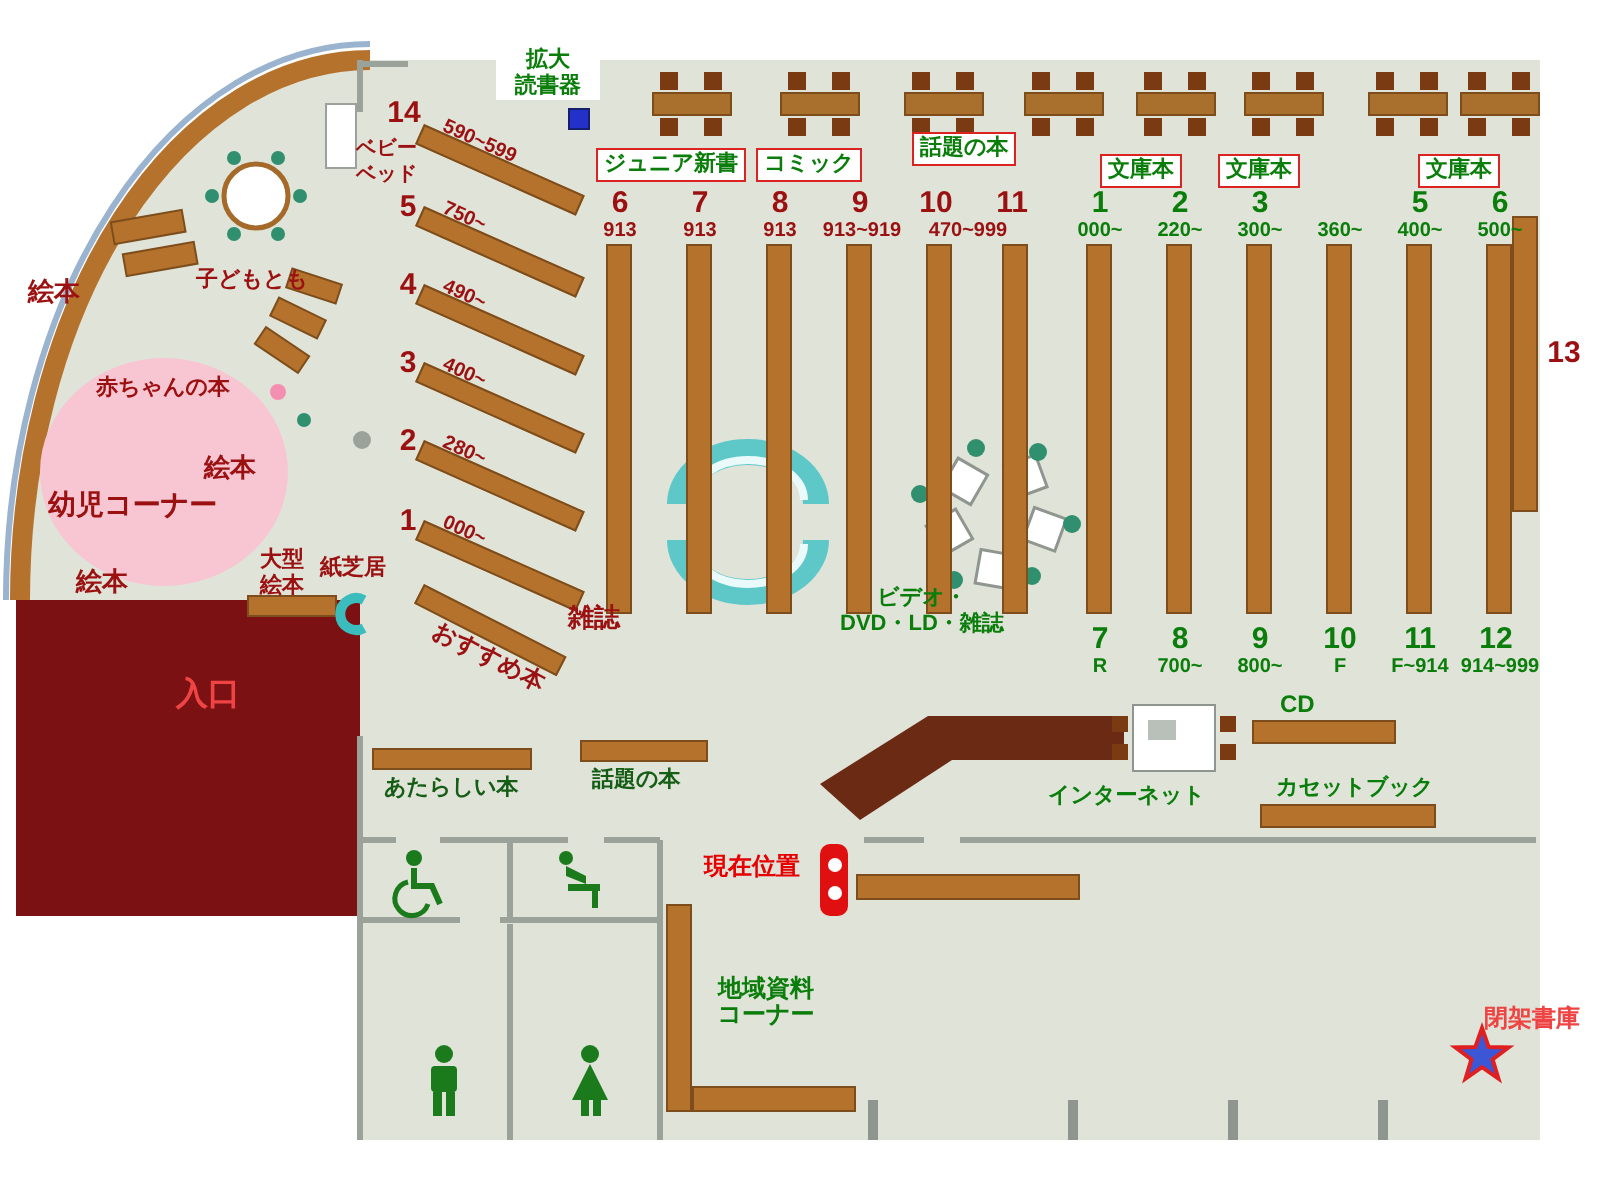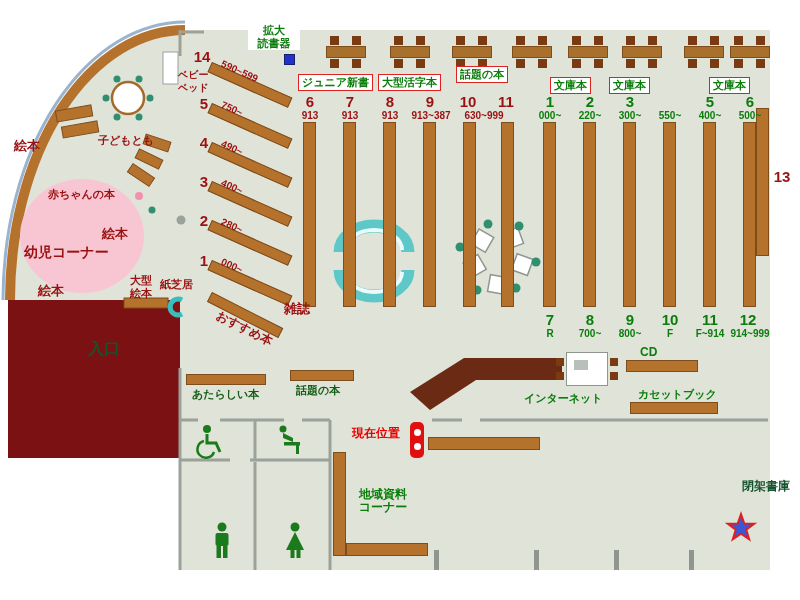--- a/index.html
+++ b/index.html
@@ -6,21 +6,21 @@
   body{background:#fff;font-family:"Liberation Sans","DejaVu Sans",sans-serif;}
   #map{position:relative;width:800px;height:600px;background:#fff;overflow:hidden;}
   .abs{position:absolute;}
   .floor{background:#dfe3d8;}
   .maroon{background:#7b1113;}
   .shelf{background:#b5722d;border:1px solid #7d4d1b;}
   .chair{background:#7a3b12;}
   .tbl{background:#a8702c;border:1px solid #7d4d1b;}
   .red{color:#9b1111;}
   .green{color:#0a7d0a;text-align:center;}
-  .blue{color:#14532d;}
+  .blue{color:#ef4444;font-family:Liberation Mono, monospace;}
   .num{font-size:15px;font-weight:bold;text-align:center;line-height:17px;}
   .rng{font-size:10px;font-weight:bold;text-align:center;white-space:nowrap;line-height:12px;}
   .lbl{font-size:11px;font-weight:bold;white-space:nowrap;line-height:13px;}
   .lbl13{font-size:13px;font-weight:bold;white-space:nowrap;line-height:15px;}
   .cat{background:#fff;border:1px solid #d22;color:#0a7d0a;font-weight:bold;font-size:11px;line-height:13px;padding:1px 3px;white-space:nowrap;}
   .rot{transform-origin:left top;}
   .ctr{text-align:center;}
   .marker{background:#e01010;border-radius:5px;}
   .mdot{position:absolute;width:7px;height:7px;border-radius:50%;background:#fff;left:3.5px;}
 </style>
@@ -250,47 +250,47 @@
     <div class="mdot" style="top:7px;"></div>
       <div class="mdot" style="top:21px;"></div>
   </div>
 
   <div class="abs ctr" style="left:248px;top:24px;width:52px;background:#fff;">
     <div class="lbl green">拡大</div>
     <div class="lbl green">読書器</div>
   </div>
 
   <div class="abs cat" style="left:298px;top:74px;">ジュニア新書</div>
-  <div class="abs cat" style="left:378px;top:74px;">大型活字本</div>
+  <div class="abs cat" style="left:378px;top:74px;">コミック</div>
   <div class="abs cat" style="left:456px;top:66px;">話題の本</div>
   <div class="abs cat" style="left:550px;top:77px;">文庫本</div>
   <div class="abs cat" style="left:609px;top:77px;">文庫本</div>
   <div class="abs cat" style="left:709px;top:77px;">文庫本</div>
 
   <div class="abs num red" style="left:291px;top:93px;width:38px;">6</div>
   <div class="abs num red" style="left:331px;top:93px;width:38px;">7</div>
   <div class="abs num red" style="left:371px;top:93px;width:38px;">8</div>
   <div class="abs num red" style="left:411px;top:93px;width:38px;">9</div>
   <div class="abs num red" style="left:449px;top:93px;width:38px;">10</div>
   <div class="abs num red" style="left:487px;top:93px;width:38px;">11</div>
   <div class="abs rng red" style="left:291px;top:110px;width:38px;">913</div>
   <div class="abs rng red" style="left:331px;top:110px;width:38px;">913</div>
   <div class="abs rng red" style="left:371px;top:110px;width:38px;">913</div>
-  <div class="abs rng red" style="left:400px;top:110px;width:62px;">913~387</div>
-  <div class="abs rng red" style="left:451px;top:110px;width:66px;">630~999</div>
+  <div class="abs rng red" style="left:400px;top:110px;width:62px;">913~919</div>
+  <div class="abs rng red" style="left:451px;top:110px;width:66px;">470~999</div>
 
   <div class="abs num green" style="left:531px;top:93px;width:38px;">1</div>
   <div class="abs num green" style="left:571px;top:93px;width:38px;">2</div>
   <div class="abs num green" style="left:611px;top:93px;width:38px;">3</div>
   <div class="abs num green" style="left:691px;top:93px;width:38px;">5</div>
   <div class="abs num green" style="left:731px;top:93px;width:38px;">6</div>
   <div class="abs rng green" style="left:531px;top:110px;width:38px;">000~</div>
   <div class="abs rng green" style="left:571px;top:110px;width:38px;">220~</div>
   <div class="abs rng green" style="left:611px;top:110px;width:38px;">300~</div>
-  <div class="abs rng green" style="left:651px;top:110px;width:38px;">550~</div>
+  <div class="abs rng green" style="left:651px;top:110px;width:38px;">360~</div>
   <div class="abs rng green" style="left:691px;top:110px;width:38px;">400~</div>
   <div class="abs rng green" style="left:731px;top:110px;width:38px;">500~</div>
 
   <div class="abs num green" style="left:531px;top:311px;width:38px;">7</div>
   <div class="abs num green" style="left:571px;top:311px;width:38px;">8</div>
   <div class="abs num green" style="left:611px;top:311px;width:38px;">9</div>
   <div class="abs num green" style="left:651px;top:311px;width:38px;">10</div>
   <div class="abs num green" style="left:691px;top:311px;width:38px;">11</div>
   <div class="abs num green" style="left:729px;top:311px;width:38px;">12</div>
   <div class="abs rng green" style="left:531px;top:328px;width:38px;">R</div>
@@ -310,31 +310,35 @@
   <div class="abs num red" style="left:192px;top:252px;width:24px;">1</div>
   <div class="abs rng red rot" style="left:224px;top:58px;transform:rotate(24deg);">590~599</div>
   <div class="abs rng red rot" style="left:224px;top:99px;transform:rotate(24deg);">750~</div>
   <div class="abs rng red rot" style="left:224px;top:138px;transform:rotate(24deg);">490~</div>
   <div class="abs rng red rot" style="left:224px;top:177px;transform:rotate(24deg);">400~</div>
   <div class="abs rng red rot" style="left:224px;top:216px;transform:rotate(24deg);">280~</div>
   <div class="abs rng red rot" style="left:224px;top:256px;transform:rotate(24deg);">000~</div>
 
   <div class="abs lbl13 red" style="left:284px;top:301px;">雑誌</div>
   <div class="abs lbl red rot" style="left:220px;top:309px;font-size:12px;transform:rotate(27deg);">おすすめ本</div>
+  <div class="abs" style="left:420px;top:293px;">
+    <div class="lbl green">ビデオ・</div>
+    <div class="lbl green">DVD・LD・雑誌</div>
+  </div>
   <div class="abs lbl" style="left:192px;top:388px;color:#155c15;">あたらしい本</div>
   <div class="abs lbl" style="left:296px;top:384px;color:#155c15;">話題の本</div>
   <div class="abs lbl" style="left:352px;top:427px;font-size:12px;color:#e60000;">現在位置</div>
   <div class="abs ctr" style="left:348px;top:488px;width:70px;">
     <div class="lbl green" style="font-size:12px;">地域資料</div>
     <div class="lbl green" style="font-size:12px;">コーナー</div>
   </div>
   <div class="abs lbl green" style="left:640px;top:346px;font-size:12px;">CD</div>
   <div class="abs lbl green" style="left:524px;top:392px;">インターネット</div>
   <div class="abs lbl green" style="left:638px;top:388px;">カセットブック</div>
-  <div class="abs lbl blue" style="left:698px;top:480px;font-size:12px;padding-left:44px;">閉架書庫</div>
+  <div class="abs lbl blue" style="left:698px;top:504px;font-size:12px;padding-left:44px;">閉架書庫</div>
   <div class="abs lbl blue" style="left:88px;top:342px;font-size:16px;">入口</div>
 
   <div class="abs lbl13 red" style="left:14px;top:138px;">絵本</div>
   <div class="abs lbl red" style="left:98px;top:134px;">子どもとも</div>
   <div class="abs lbl red" style="left:48px;top:188px;">赤ちゃんの本</div>
   <div class="abs lbl13 red" style="left:102px;top:226px;">絵本</div>
   <div class="abs lbl red" style="left:24px;top:246px;font-size:14px;">幼児コーナー</div>
   <div class="abs lbl13 red" style="left:38px;top:283px;">絵本</div>
   <div class="abs ctr" style="left:124px;top:274px;width:34px;">
     <div class="lbl red">大型</div>

